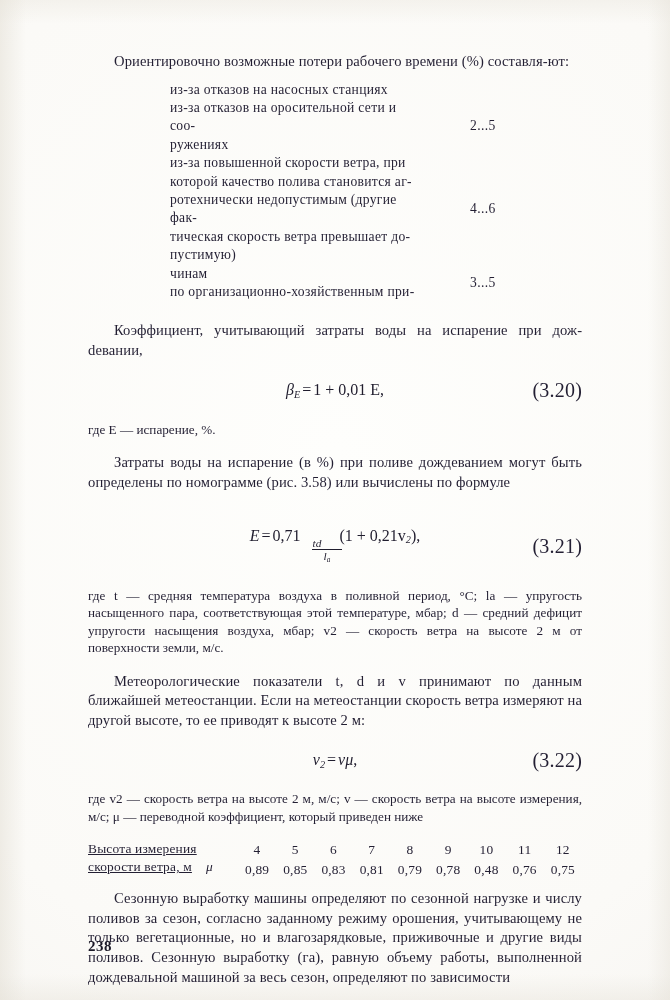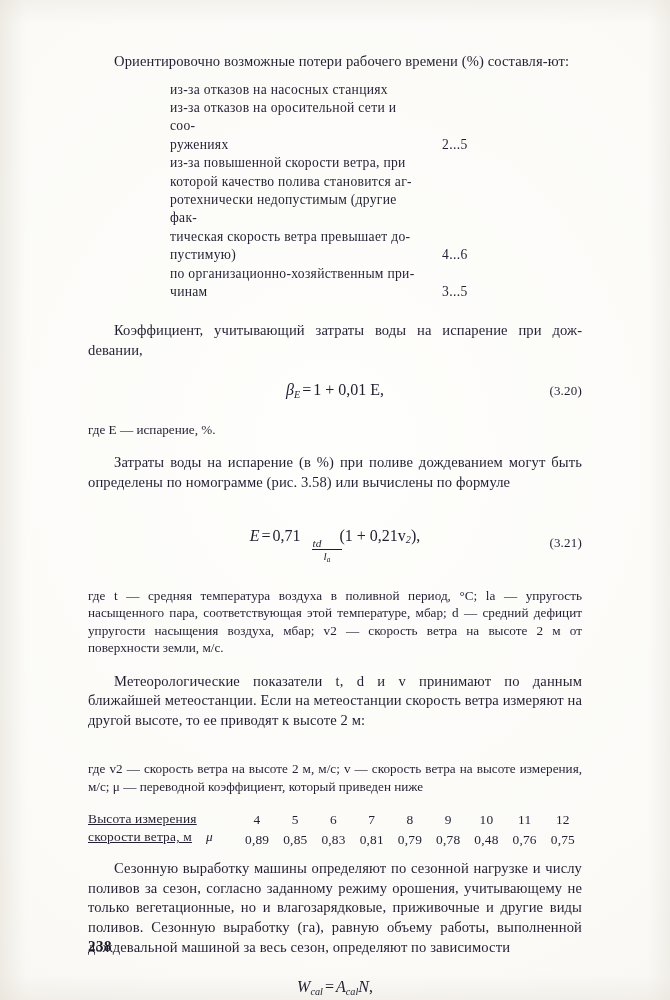--- a/index.html
+++ b/index.html
@@ -65,24 +65,25 @@
 
   
   .loss-list {
     margin: 0;
     padding: 0;
     list-style: none;
     position: relative;
   }
   .loss-row {
     display: flex;
-    align-items: flex-end;
+    align-items: center;
     font-size: 13.6px;
     line-height: 18.4px;
     color: #231f33;
+    gap: 28px;
   }
   .loss-label {
     width: 330px;
     padding-left: 82px;
     box-sizing: border-box;
     letter-spacing: 0.3px;
   }
   .loss-label .ln { display: block; }
   .loss-value {
     flex: 1;
@@ -103,21 +104,21 @@
     font-size: 16px;
     white-space: nowrap;
     color: #201d2e;
     font-family: "Liberation Serif", "DejaVu Serif", serif;
   }
   .formula .it { font-style: italic; }
   .formula .op { padding: 0 2px; }
   .eq-num {
     position: absolute;
     right: 0;
-    font-size: 13px;
+    font-size: 20px;
     color: #231f33;
     letter-spacing: 0.2px;
     margin-left: 48px;
   }
   .eq-num.below {
     right: 0;
     top: 28px;
   }
   sub {
     font-size: 0.64em;
@@ -228,22 +229,22 @@
           <span class="ln">из-за повышенной скорости ветра, при</span>
           <span class="ln">которой качество полива становится аг-</span>
           <span class="ln">ротехнически недопустимым (другие фак-</span>
           <span class="ln">тическая скорость ветра превышает до-</span>
           <span class="ln">пустимую)</span>
         </div>
         <div class="loss-value">4...6</div>
       </li>
       <li class="loss-row">
         <div class="loss-label">
+          <span class="ln">чинам</span>
           <span class="ln">по организационно-хозяйственным при-</span>
-          <span class="ln">чинам</span>
         </div>
         <div class="loss-value">3...5</div>
       </li>
     </ul>
 
     <div class="gap-lg"></div>
 
     <p class="body-text indent">Коэффициент, учитывающий затраты воды на испарение при дож­dевании,</p>
 
     <div class="gap-md"></div>
@@ -274,20 +275,24 @@
     <div class="gap-lg"></div>
 
     <p class="note-text">где t — средняя температура воздуха в поливной период, °C; lа — упругость насыщенного пара, соответствующая этой температуре, мбар; d — средний дефицит упругости насыщения воздуха, мбар; v2 — скорость ветра на высоте 2 м от поверхности земли, м/с.</p>
 
     <div class="gap-md"></div>
 
     <p class="body-text indent">Метеорологические показатели t, d и v принимают по данным ближайшей метеостанции. Если на метеостанции скорость ветра измеряют на другой высоте, то ее приводят к высоте 2 м:</p>
 
     <div class="gap-md"></div>
 
+    <div class="formula-line">
+      <span class="formula"><span class="it">v</span><sub>2</sub><span class="op">=</span><span class="it">vμ</span><span>,</span></span>
+      <span class="eq-num">(3.22)</span>
+    </div>
 
     <div class="gap-md"></div>
 
     <p class="note-text">где v2 — скорость ветра на высоте 2 м, м/с; v — скорость ветра на высоте измерения, м/с; μ — переводной коэффициент, который приведен ниже</p>
 
     <div class="gap-md"></div>
 
     <div class="mu-table">
       <table>
         <tbody>

